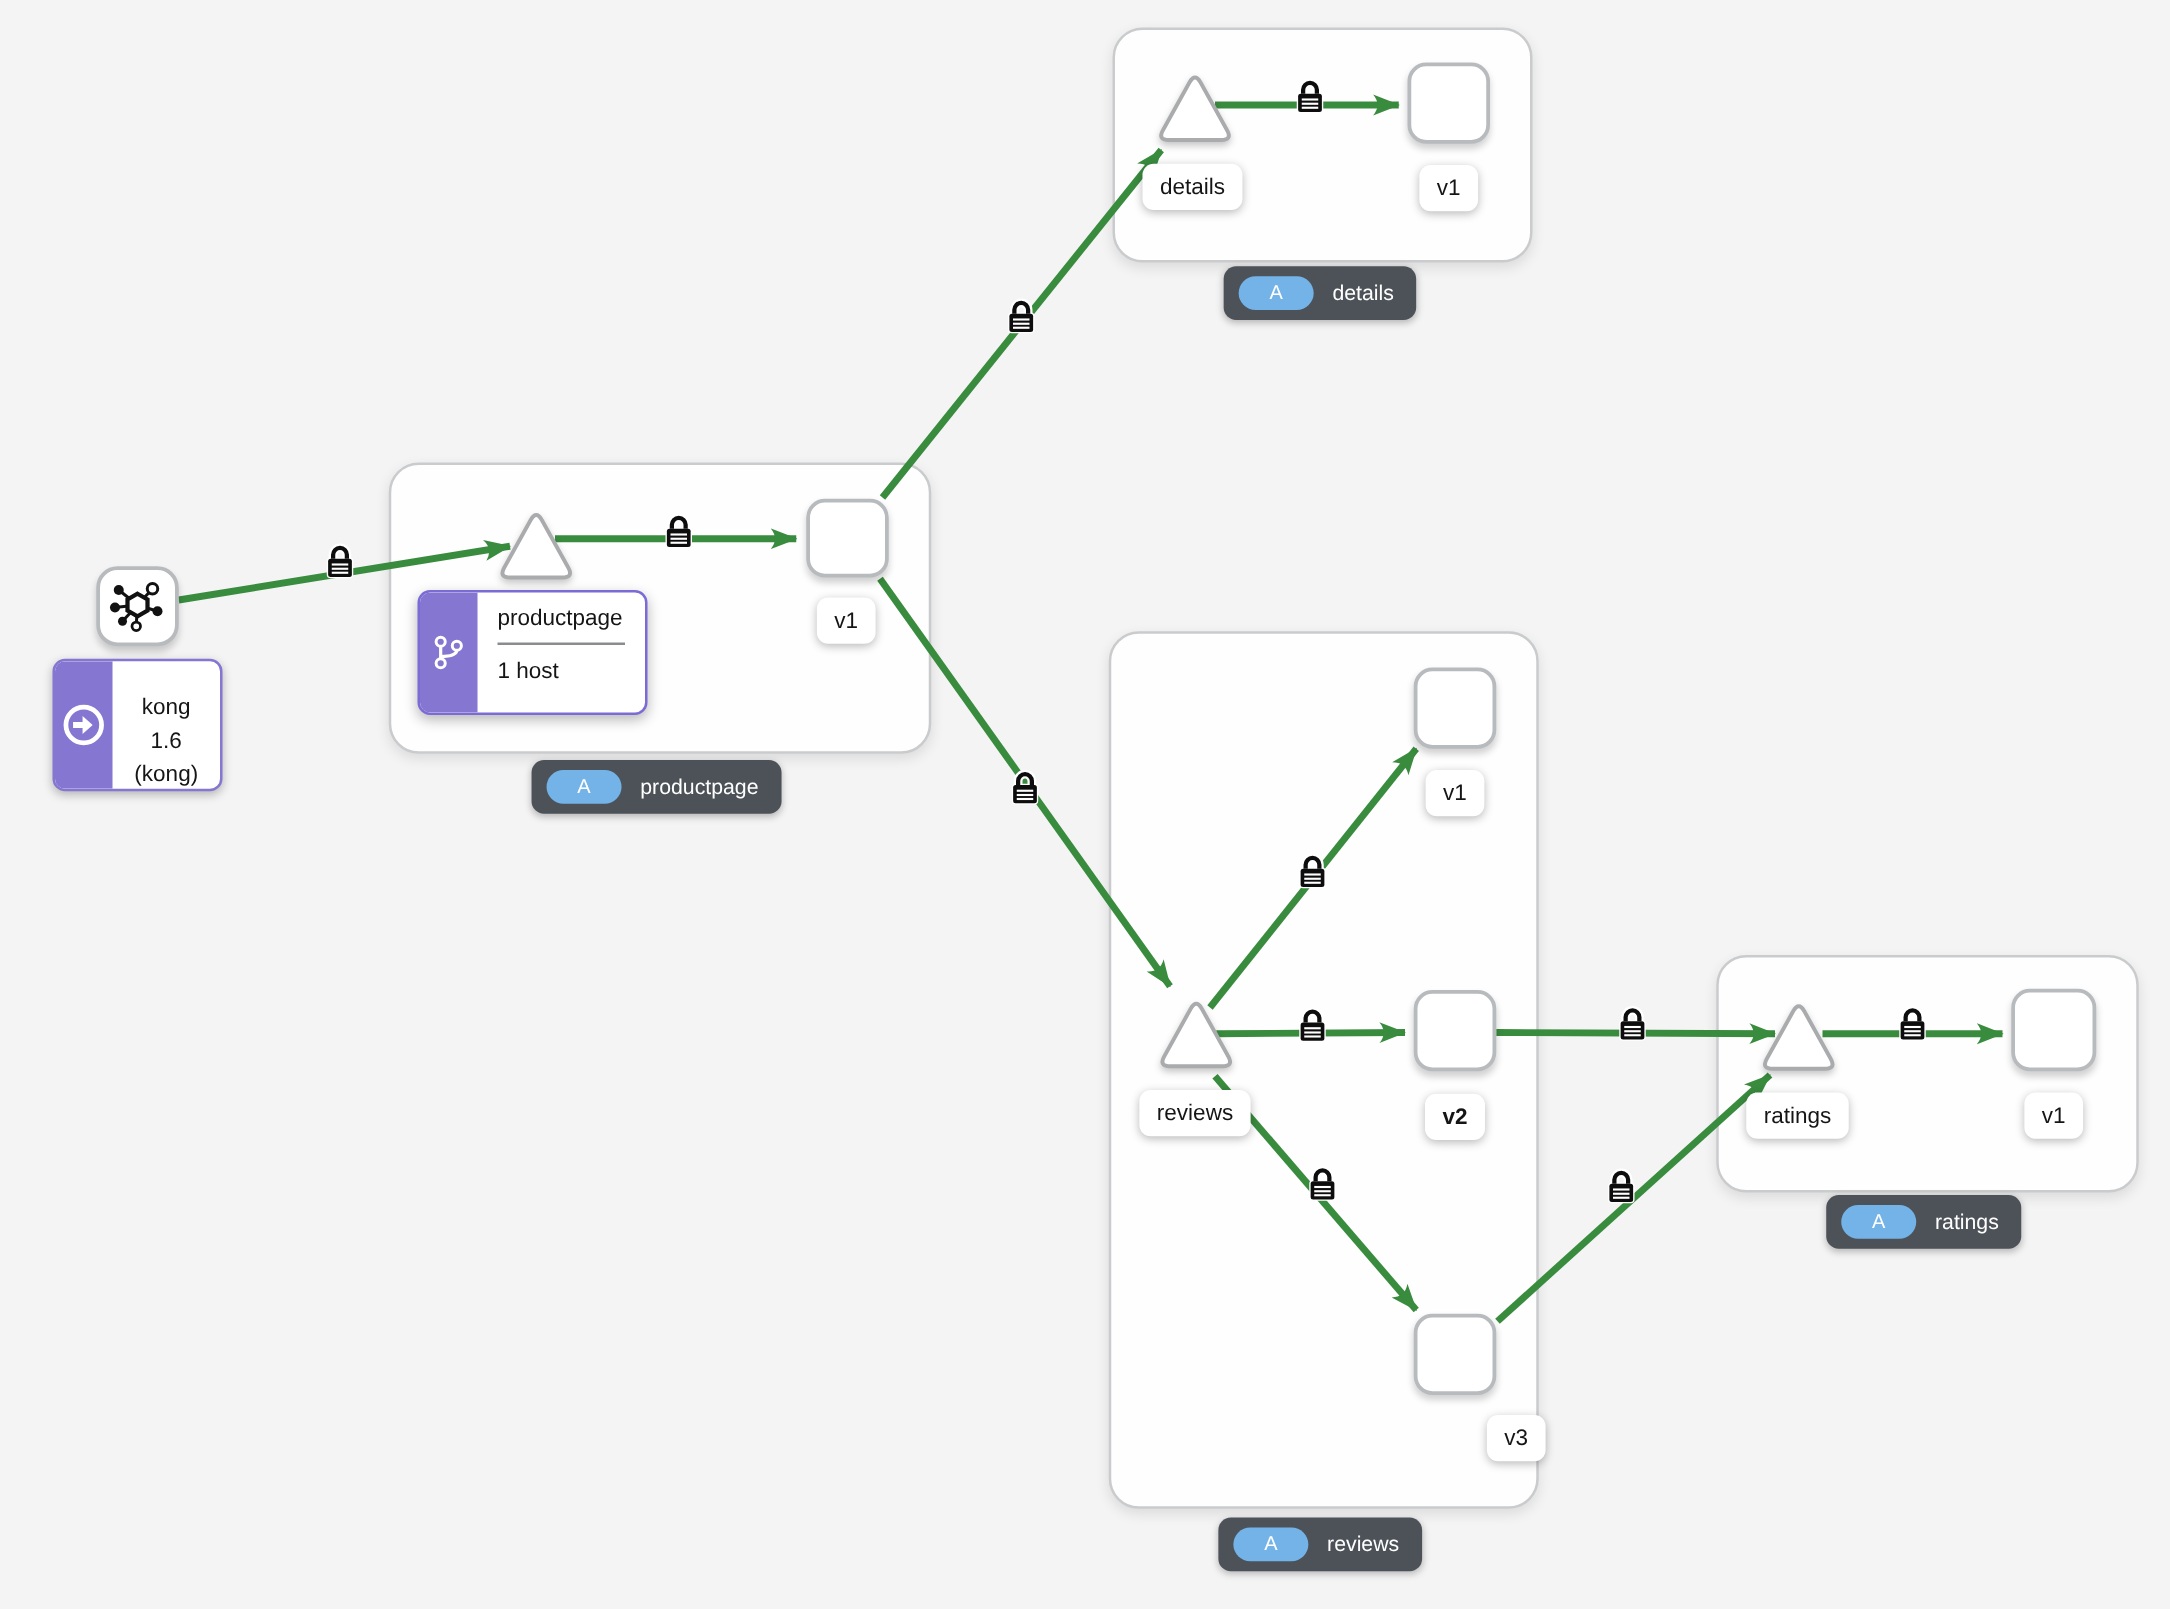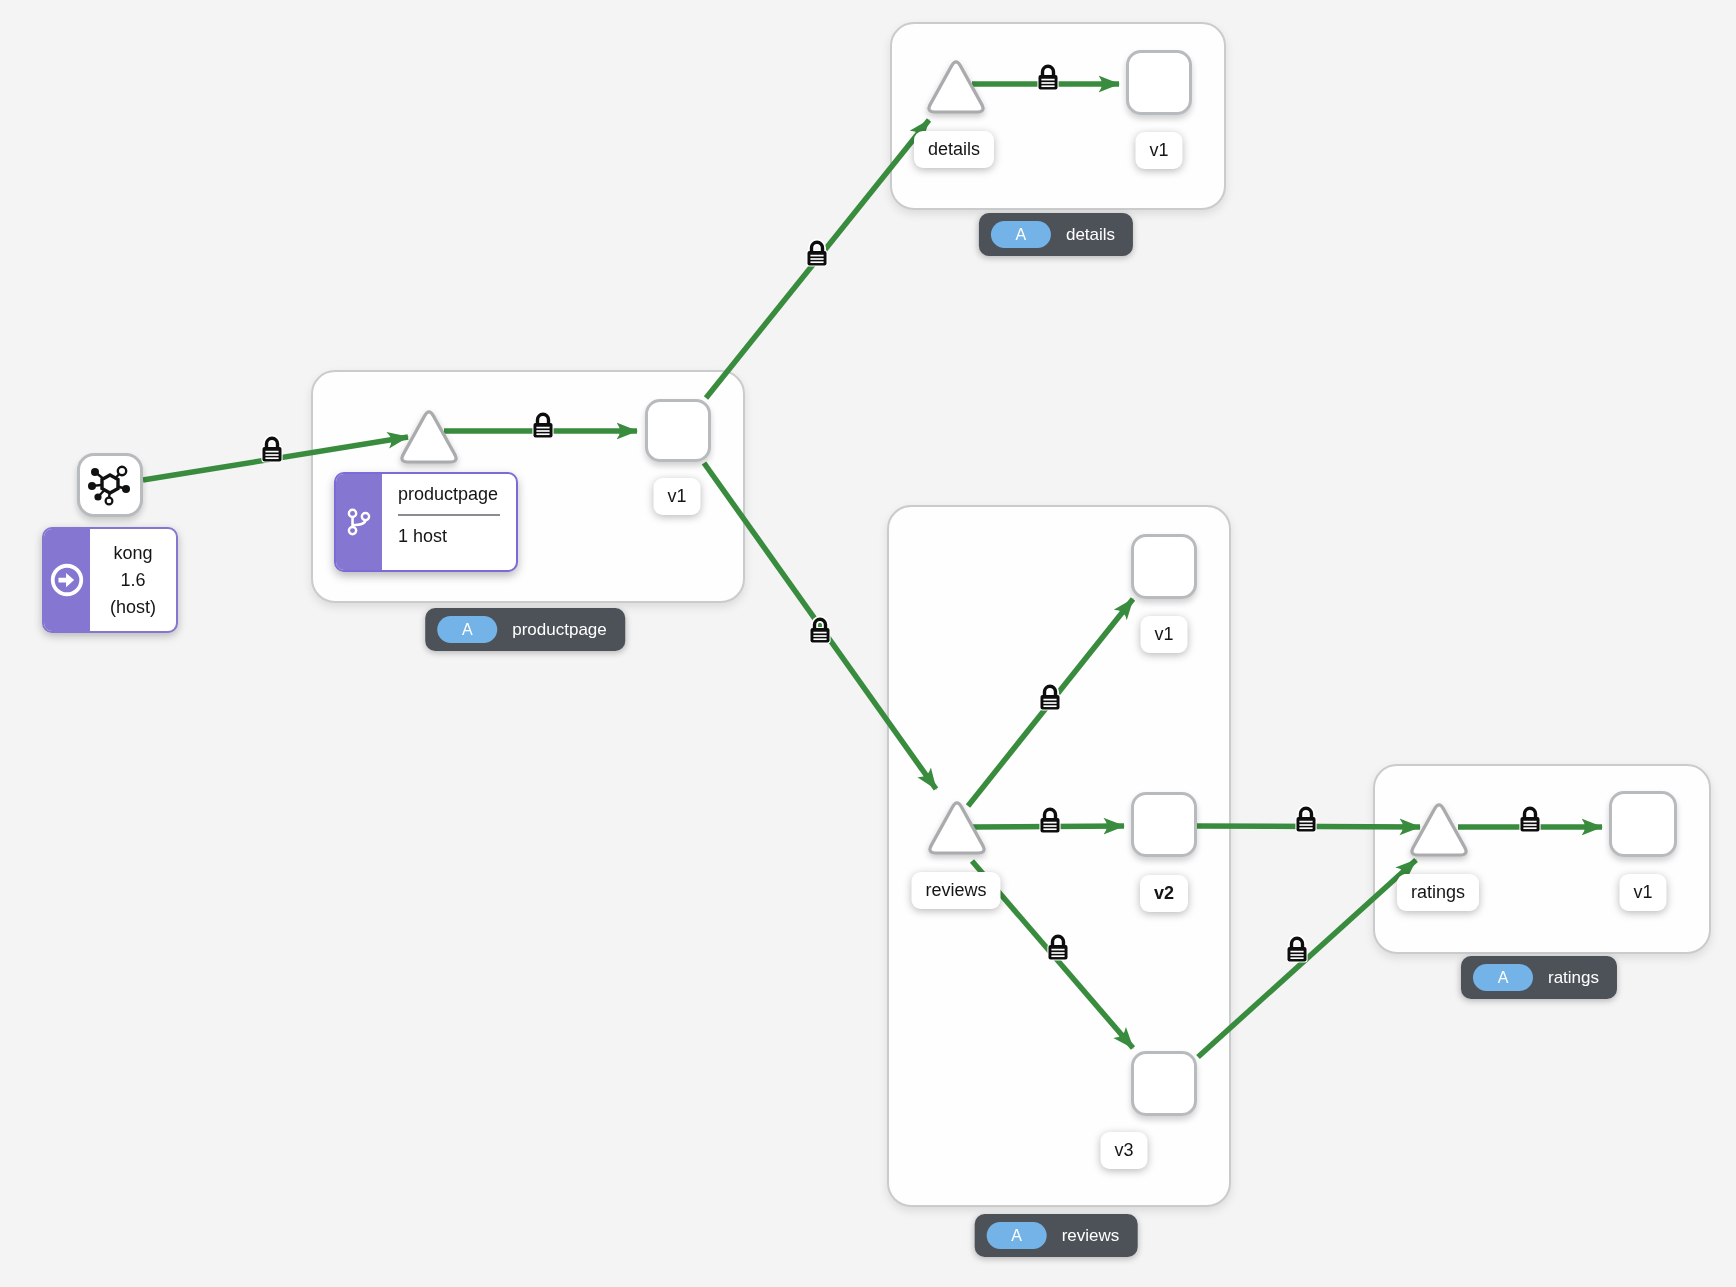--- a/index.html
+++ b/index.html
@@ -21,21 +21,21 @@
   .app-badge{position:absolute;transform:translateX(-50%);display:inline-flex;align-items:center;
              background:#4d5258;border-radius:10px;padding:8px 18px 8px 12px;z-index:4;
              box-shadow:0 2px 6px rgba(0,0,0,.25);}
   .app-badge .pill{display:inline-flex;align-items:center;justify-content:center;width:60px;height:27px;
              background:#73b3e7;border-radius:14px;color:#fff;font-size:16px;margin-right:15px;}
   .app-badge .blabel{color:#fff;font-size:17px;white-space:nowrap;}
 
   .kong-card{position:absolute;display:flex;background:#fff;border:2px solid #8476d1;border-radius:10px;
              box-shadow:0 3px 8px rgba(0,0,0,.25);z-index:4;overflow:hidden;}
   .kong-strip{width:46px;background:#8476d1;display:flex;align-items:center;justify-content:center;}
-  .kong-text{flex:1;display:flex;flex-direction:column;align-items:center;justify-content:center;
+  .kong-text{flex:1;display:flex;flex-direction:column;align-items:center;justify-content:flex-start;
              padding:23px 12px;font-size:18px;color:#151515;line-height:1.5;}
 
   .vs-card{position:absolute;display:flex;background:#fff;border:2px solid #7b6bd6;border-radius:10px;
            box-shadow:0 4px 10px rgba(0,0,0,.28);z-index:4;overflow:hidden;}
   .vs-strip{width:46px;background:#8476d1;display:flex;align-items:center;justify-content:center;}
   .vs-body{flex:1;padding:10px 16px 12px 16px;}
   .vs-title{font-size:18px;color:#151515;}
   .vs-divider{border:none;border-top:2px solid #8a8d90;margin:9px 0 10px 0;}
   .vs-sub{font-size:18px;color:#151515;}
 </style>
@@ -116,21 +116,21 @@
     <div class="kong-strip">
       <svg width="38" height="38" viewBox="0 0 40 40">
         <circle cx="20" cy="20" r="15" fill="none" stroke="#fff" stroke-width="4"></circle>
         <line x1="11" y1="20" x2="22" y2="20" stroke="#fff" stroke-width="5"></line>
         <polygon points="19,12.5 27.5,20 19,27.5" fill="#fff"></polygon>
       </svg>
     </div>
     <div class="kong-text">
       <span>kong</span>
       <span>1.6</span>
-      <span>(host)</span>
+      <span>(kong)</span>
     </div>
   </div>
 
   <svg class="node-tri" style="left:396px;top:404px;" width="66" height="62" viewBox="0 0 66 62">
     <path d="M37.4 11.9 L58.6 50.1 Q63 58 54 58 L12 58 Q3 58 7.4 50.1 L28.6 11.9 Q33 4 37.4 11.9 Z" fill="#fff" stroke="#a9abad" stroke-width="3.2"></path>
   </svg>
   <div class="node-square" style="left:645px;top:399px;width:66px;height:63px;"></div>
   <div class="node-label" style="left:677px;top:478px;">
     <span>v1</span>
   </div>
@@ -179,21 +179,21 @@
   </div>
   <div class="node-square" style="left:1131px;top:534px;width:66px;height:65px;"></div>
   <div class="node-label" style="left:1164px;top:616px;">
     <span>v1</span>
   </div>
   <div class="node-square" style="left:1131px;top:792px;width:66px;height:65px;"></div>
   <div class="node-label" style="left:1164px;top:875px;font-weight:bold;">
     <span>v2</span>
   </div>
   <div class="node-square" style="left:1131px;top:1051px;width:66px;height:65px;"></div>
-  <div class="node-label" style="left:1124px;top:1132px;">
+  <div class="node-label" style="left:1213px;top:1132px;">
     <span>v3</span>
   </div>
   <div class="app-badge" style="left:1056px;top:1214px;">
     <span class="pill">A</span>
     <span class="blabel">reviews</span>
   </div>
 
   <svg class="node-tri" style="left:1406px;top:797px;" width="66" height="62" viewBox="0 0 66 62">
     <path d="M37.4 11.9 L58.6 50.1 Q63 58 54 58 L12 58 Q3 58 7.4 50.1 L28.6 11.9 Q33 4 37.4 11.9 Z" fill="#fff" stroke="#a9abad" stroke-width="3.2"></path>
   </svg>

